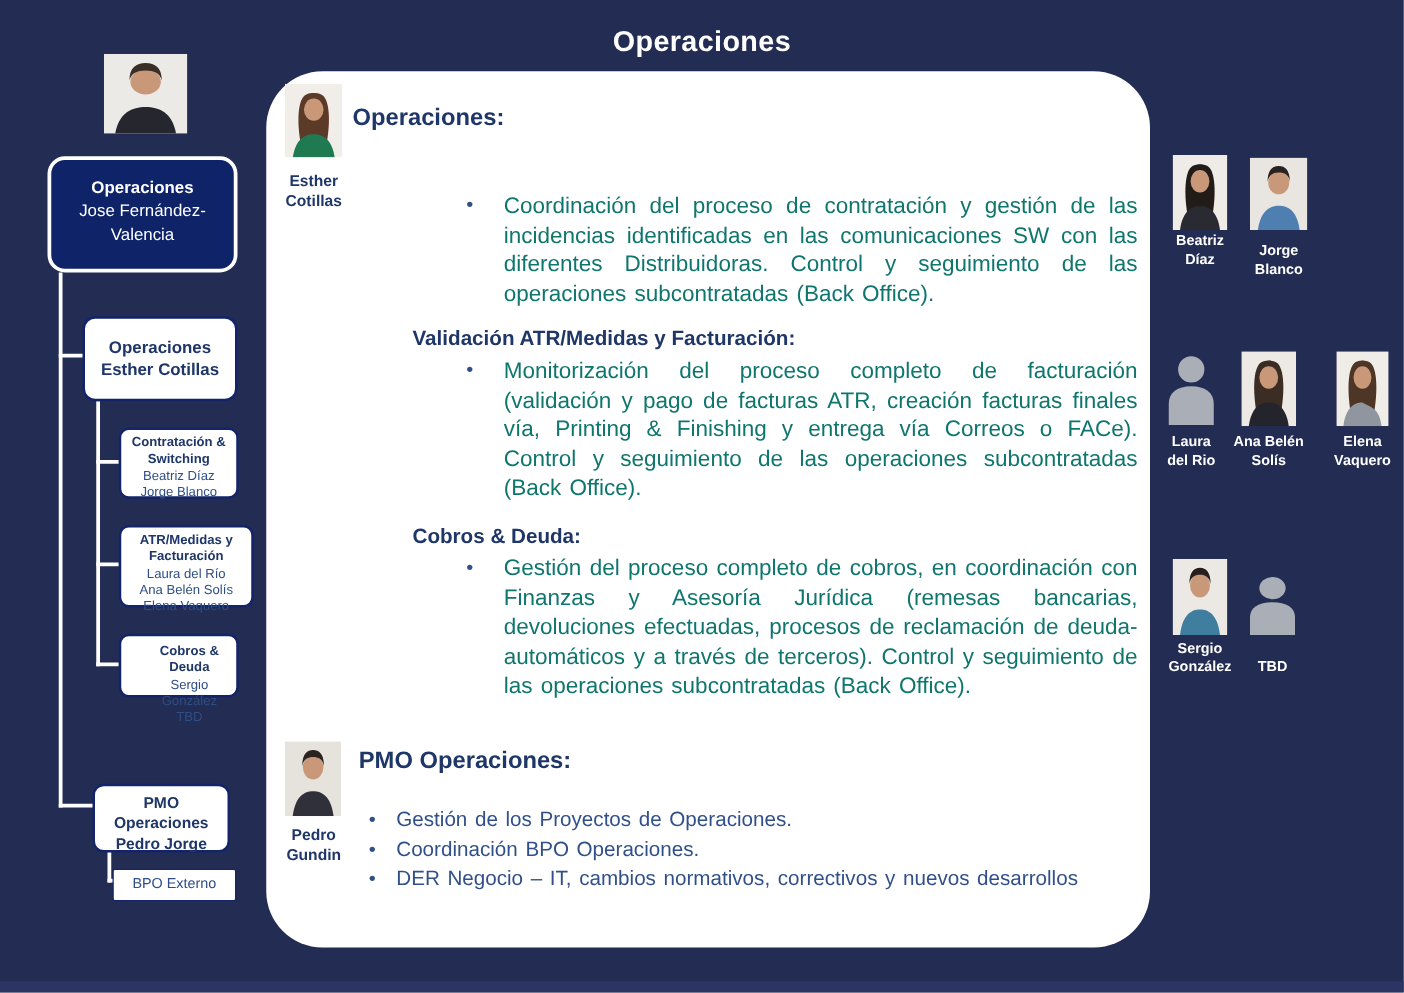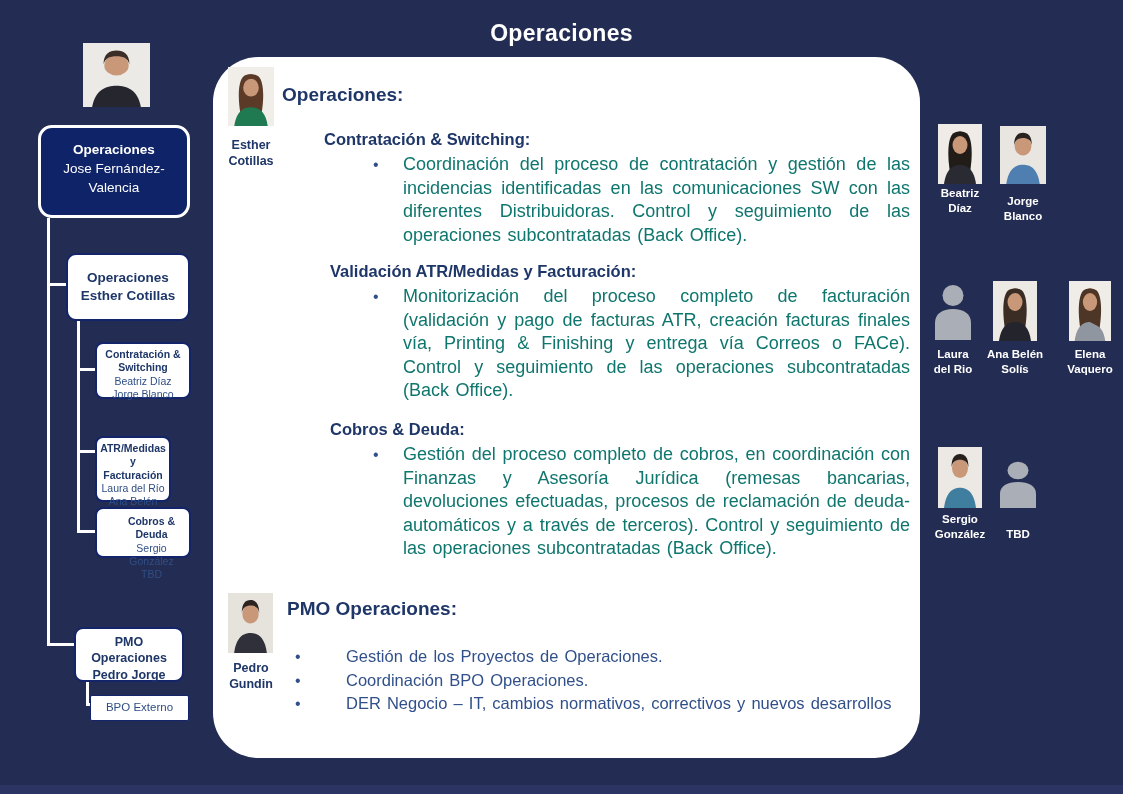--- a/index.html
+++ b/index.html
@@ -42,42 +42,42 @@
   .org-white-box{
     position:absolute;box-sizing:border-box;background:#FFFFFF;
     border:2.5px solid #13246A;border-radius:10px;text-align:center;
     color:#1E3668;
   }
   .esther-box{left:66px;top:253px;width:124px;height:68px;font-weight:bold;font-size:13.5px;line-height:1.35;padding-top:14px;}
   .team-box{border-width:2px;border-radius:8px;font-size:10.5px;line-height:1.27;padding-top:4px;}
   .team-box .t{font-weight:bold;color:#1E3668;}
   .team-box .m{color:#2F4E85;}
   .team1{left:95px;top:342px;width:96px;height:57px;}
-  .team2{left:95px;top:436px;width:76px;height:66px;}
+  .team2{left:95px;top:420px;width:108px;height:66px;}
   .team3{left:95px;top:507px;width:96px;height:51px;padding-top:6px;padding-left:17px;}
   .pmo-box{left:74px;top:627px;width:110px;height:55px;font-weight:bold;font-size:12.5px;line-height:1.3;padding-top:5px;border-radius:9px;}
   .bpo-box{left:90px;top:695px;width:99px;height:26px;border-width:1.5px;border-radius:2px;font-size:11.5px;color:#2F4E85;padding-top:5px;font-weight:normal;}
   
   .panel{
     position:absolute;left:213px;top:57px;width:707px;height:701px;
     background:#FFFFFF;border-radius:45px;
   }
   .panel .h-main{position:absolute;font-weight:bold;font-size:19px;color:#1E3668;}
   .panel .h-sub{position:absolute;font-weight:bold;font-size:16.5px;color:#1E3668;}
   .owner-label{position:absolute;width:72px;text-align:center;font-weight:bold;font-size:12.5px;line-height:1.3;color:#1E3668;}
   .bullet-row{position:absolute;display:flex;align-items:flex-start;}
   .bullet-row .dot{width:30px;flex:0 0 30px;color:#31508A;font-size:16px;line-height:23.5px;text-align:left;padding-left:8px;}
   .bullet-row .txt{
     flex:1;color:#0f766e;font-size:18px;line-height:23.5px;
     text-align:justify;word-spacing:1.5px;
   }
   .pmo-list{position:absolute;left:82px;top:588px;width:613px;}
   .pmo-item{display:flex;align-items:flex-start;}
   .pmo-item .dot{width:22px;flex:0 0 22px;color:#31508A;font-size:16px;line-height:23.5px;}
-  .pmo-item .txt{flex:1;color:#31508A;font-size:16.5px;line-height:23.5px;text-align:justify;word-spacing:1.5px;margin-left:29px;}
+  .pmo-item .txt{flex:1;color:#31508A;font-size:16.5px;line-height:23.5px;text-align:justify;word-spacing:1.5px;}
   
   .pname{position:absolute;color:#FFFFFF;font-weight:bold;font-size:11.5px;line-height:1.3;text-align:center;}
 </style>
 </head>
 <body>
 
 <div class="slide">
   <div class="footer-strip"></div>
 
   <div class="slide-title">Operaciones</div>
@@ -157,21 +157,20 @@
         <path class="p-suit" d="M6,60 C8,45 15,41 22,41 C29,41 36,45 38,60 Z"></path>
       </svg>
     </div>
     <div class="owner-label" style="left:2px;top:80px;">
       <div>Esther</div>
       <div>Cotillas</div>
     </div>
 
     <div class="h-main" style="left:69px;top:27px;">Operaciones:</div>
 
-    <div class="h-sub" style="left:111px;top:73px;">Contratación &amp; Switching:</div>
     <div class="bullet-row" style="left:152px;top:96px;width:545px;">
       <span class="dot">•</span>
       <span class="txt">Coordinación del proceso de contratación y gestión de las incidencias identificadas en las comunicaciones SW con las diferentes Distribuidoras. Control y seguimiento de las operaciones subcontratadas (Back Office).</span>
     </div>
 
     <div class="h-sub" style="left:117px;top:205px;">Validación ATR/Medidas y Facturación:</div>
     <div class="bullet-row" style="left:152px;top:228px;width:545px;">
       <span class="dot">•</span>
       <span class="txt">Monitorización del proceso completo de facturación (validación y pago de facturas ATR, creación facturas finales vía, Printing &amp; Finishing y entrega vía Correos o FACe). Control y seguimiento de las operaciones subcontratadas (Back Office).</span>
     </div>

